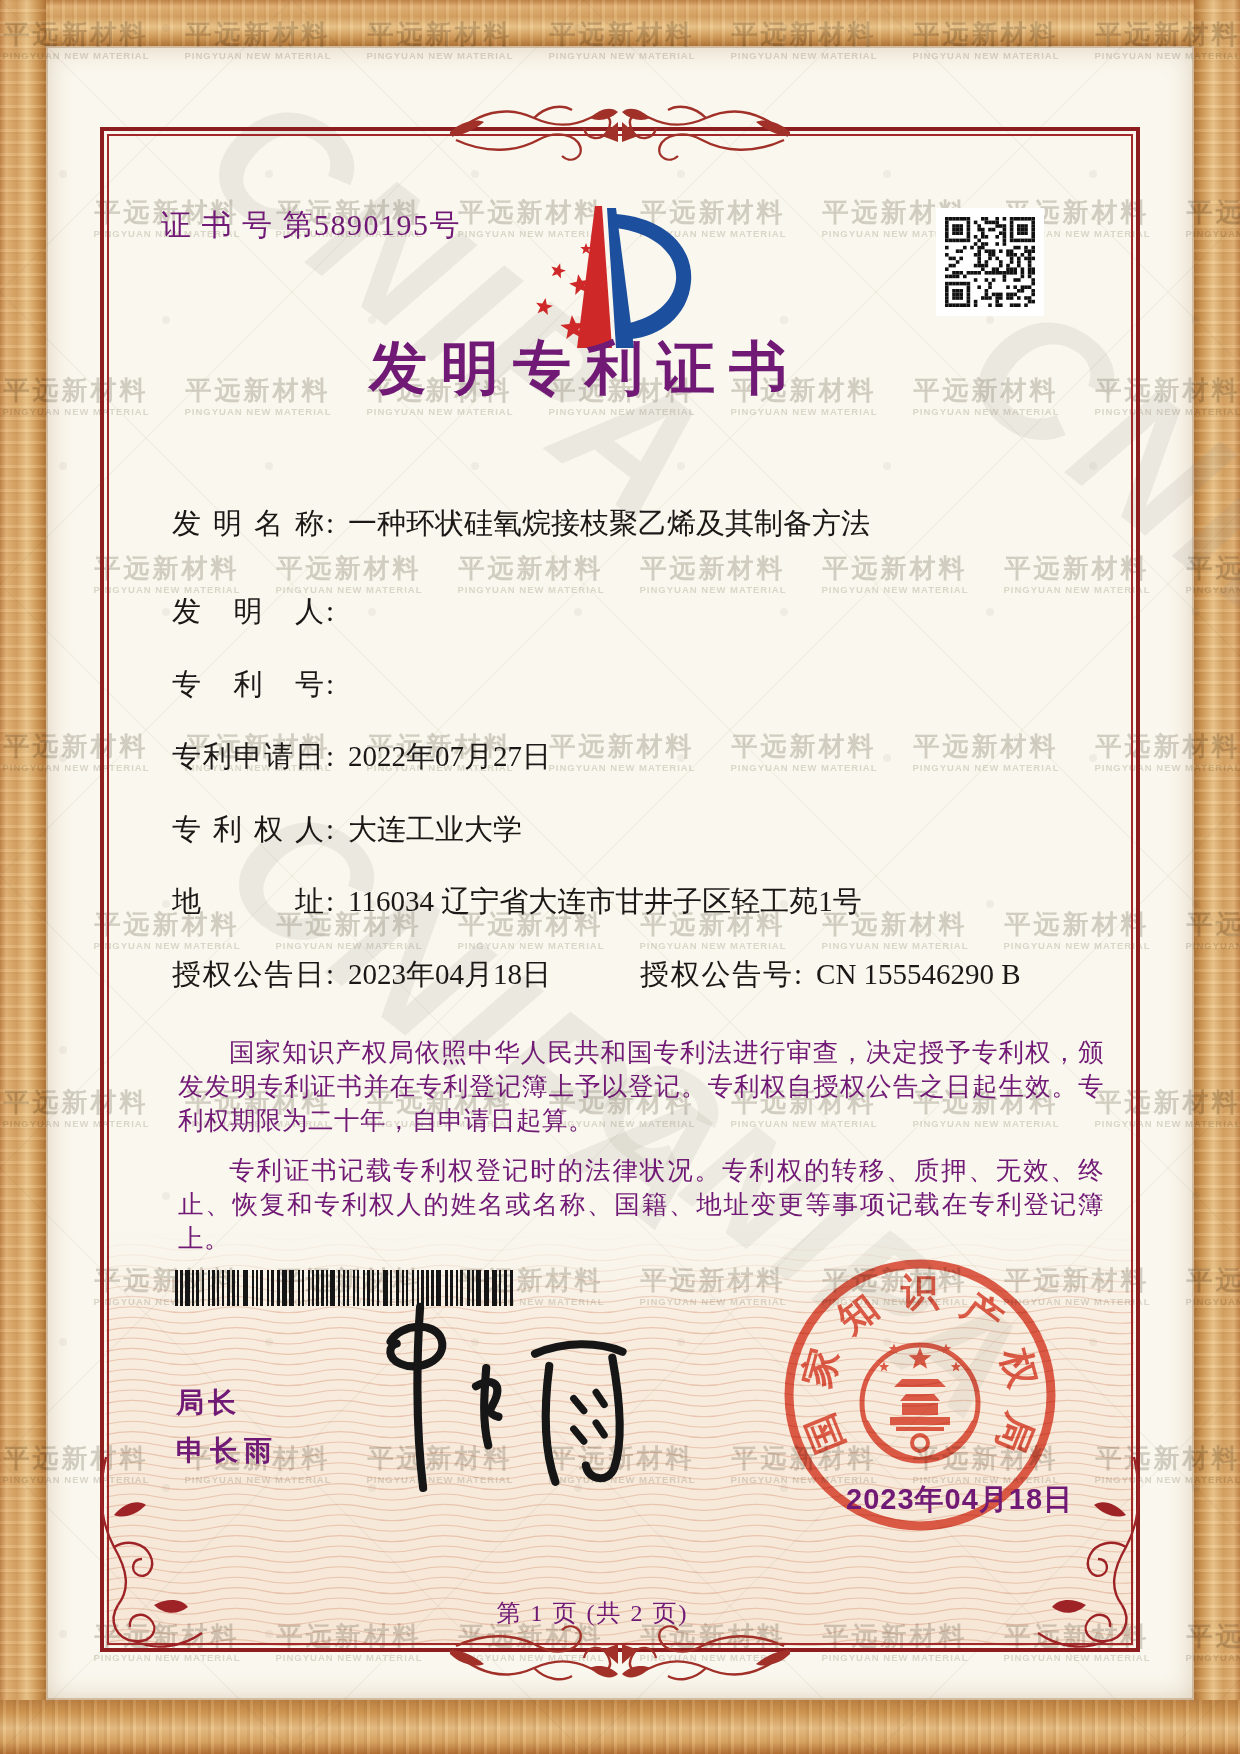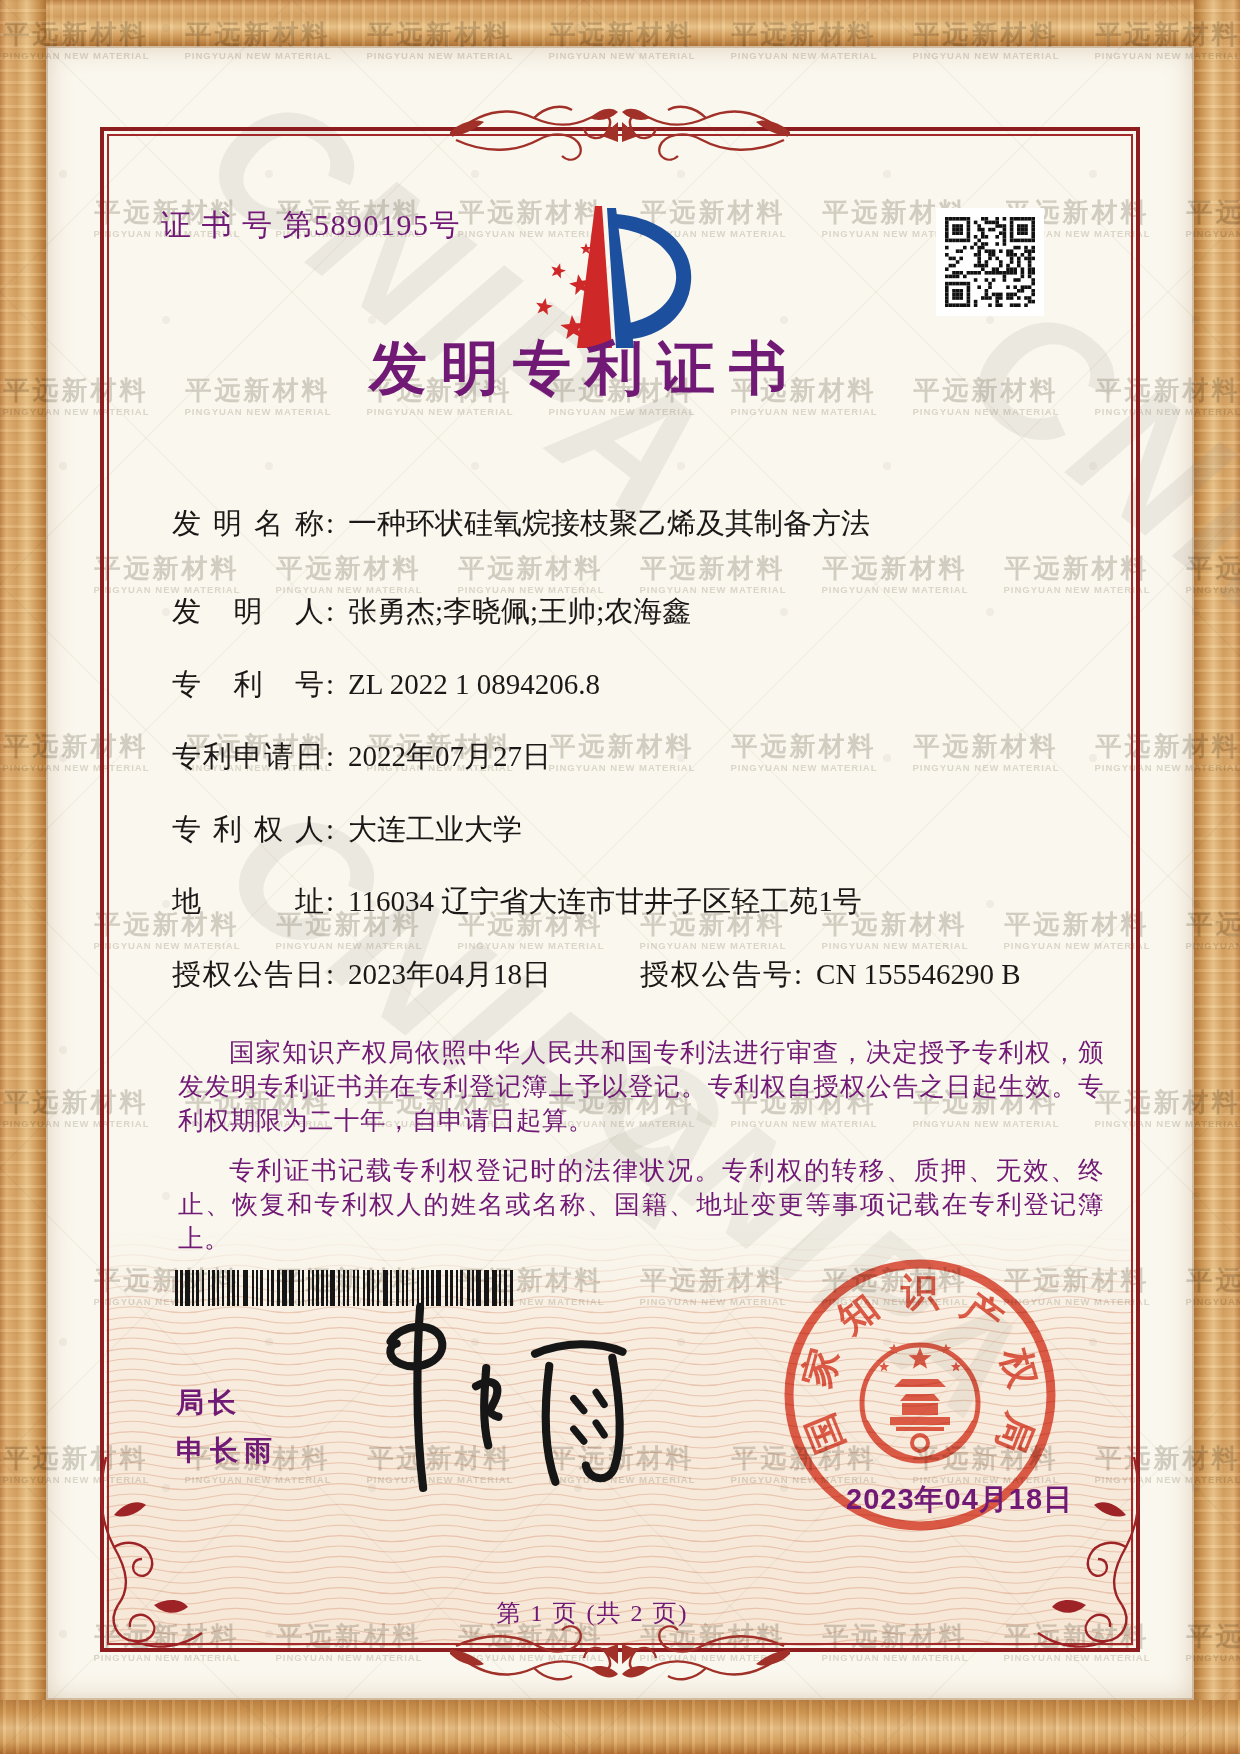--- a/index.html
+++ b/index.html
@@ -904,30 +904,28 @@
       <span class="colon">:</span>
       <span>一种环状硅氧烷接枝聚乙烯及其制备方法</span>
   </div>
   <div class="frow" id="row1">
     <span class="jlabel">
         <span>发</span>
         <span>明</span>
         <span>人</span>
       </span>
       <span class="colon">:</span>
-      <span>张勇杰;李晓佩;王帅;农海鑫</span>
   </div>
   <div class="frow" id="row2">
     <span class="jlabel">
         <span>专</span>
         <span>利</span>
         <span>号</span>
       </span>
       <span class="colon">:</span>
-      <span>ZL 2022 1 0894206.8</span>
   </div>
   <div class="frow" id="row3">
     <span class="jlabel">
         <span>专</span>
         <span>利</span>
         <span>申</span>
         <span>请</span>
         <span>日</span>
       </span>
       <span class="colon">:</span>

